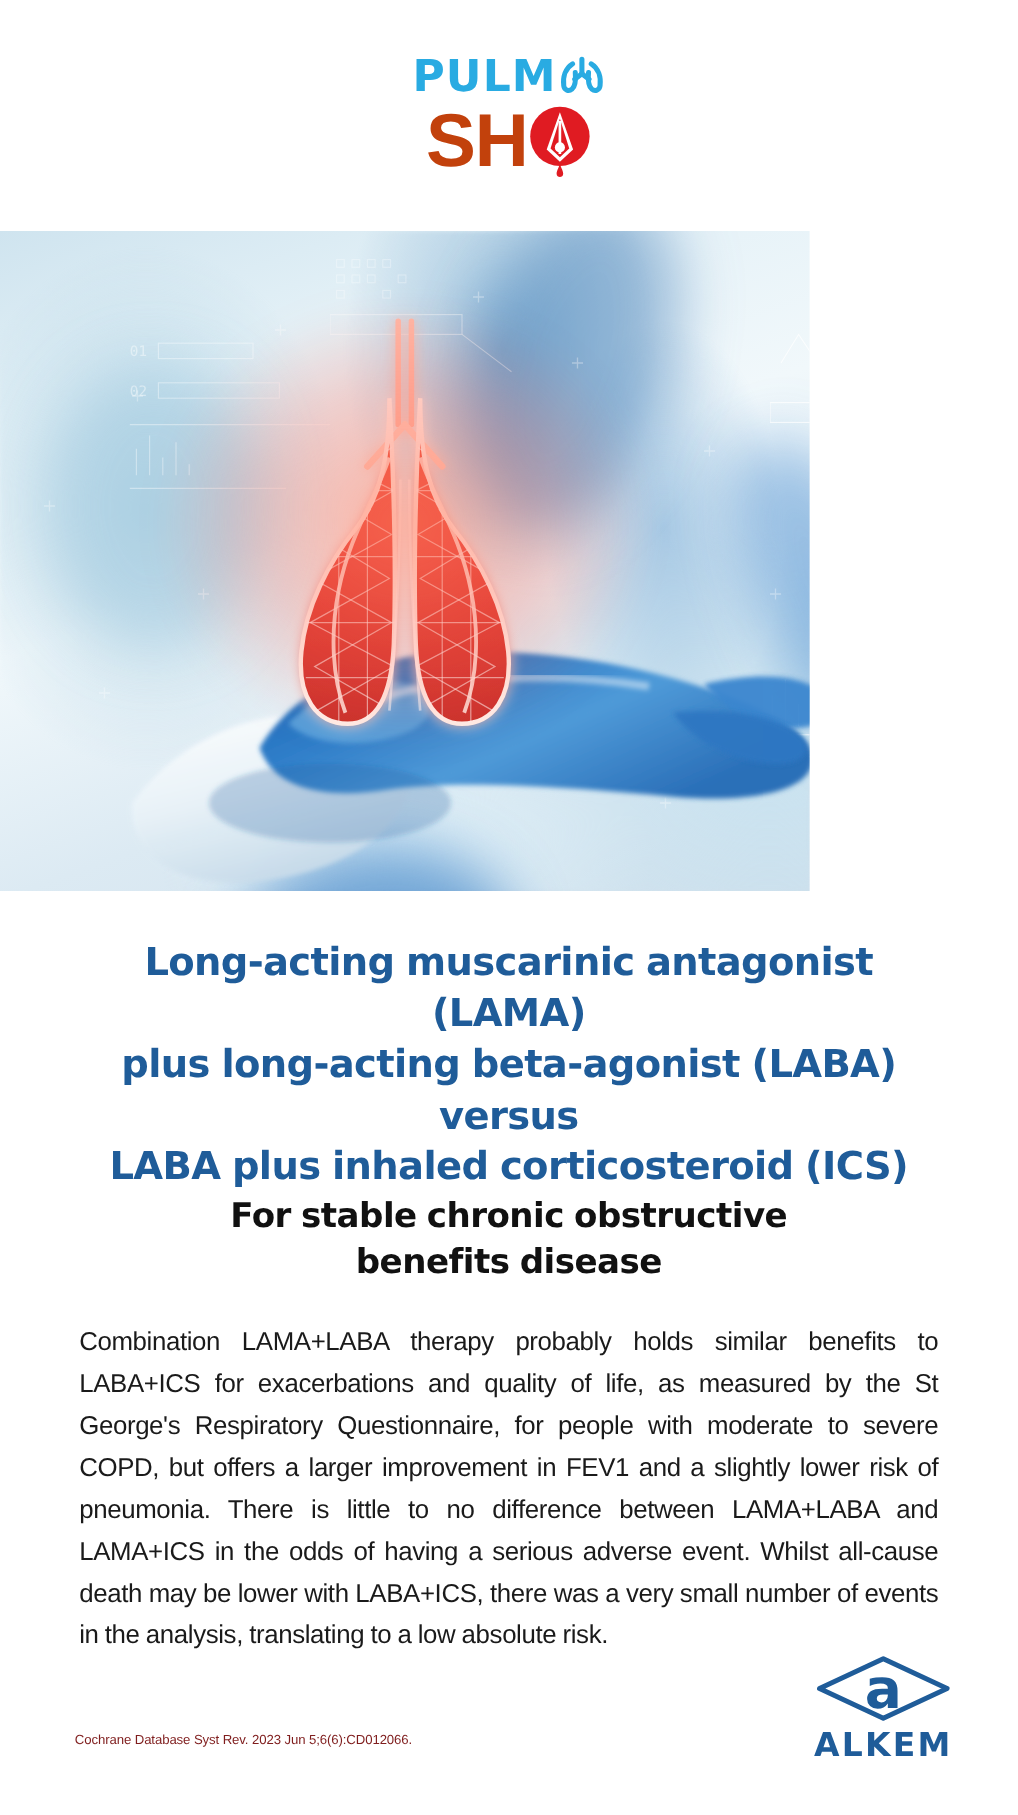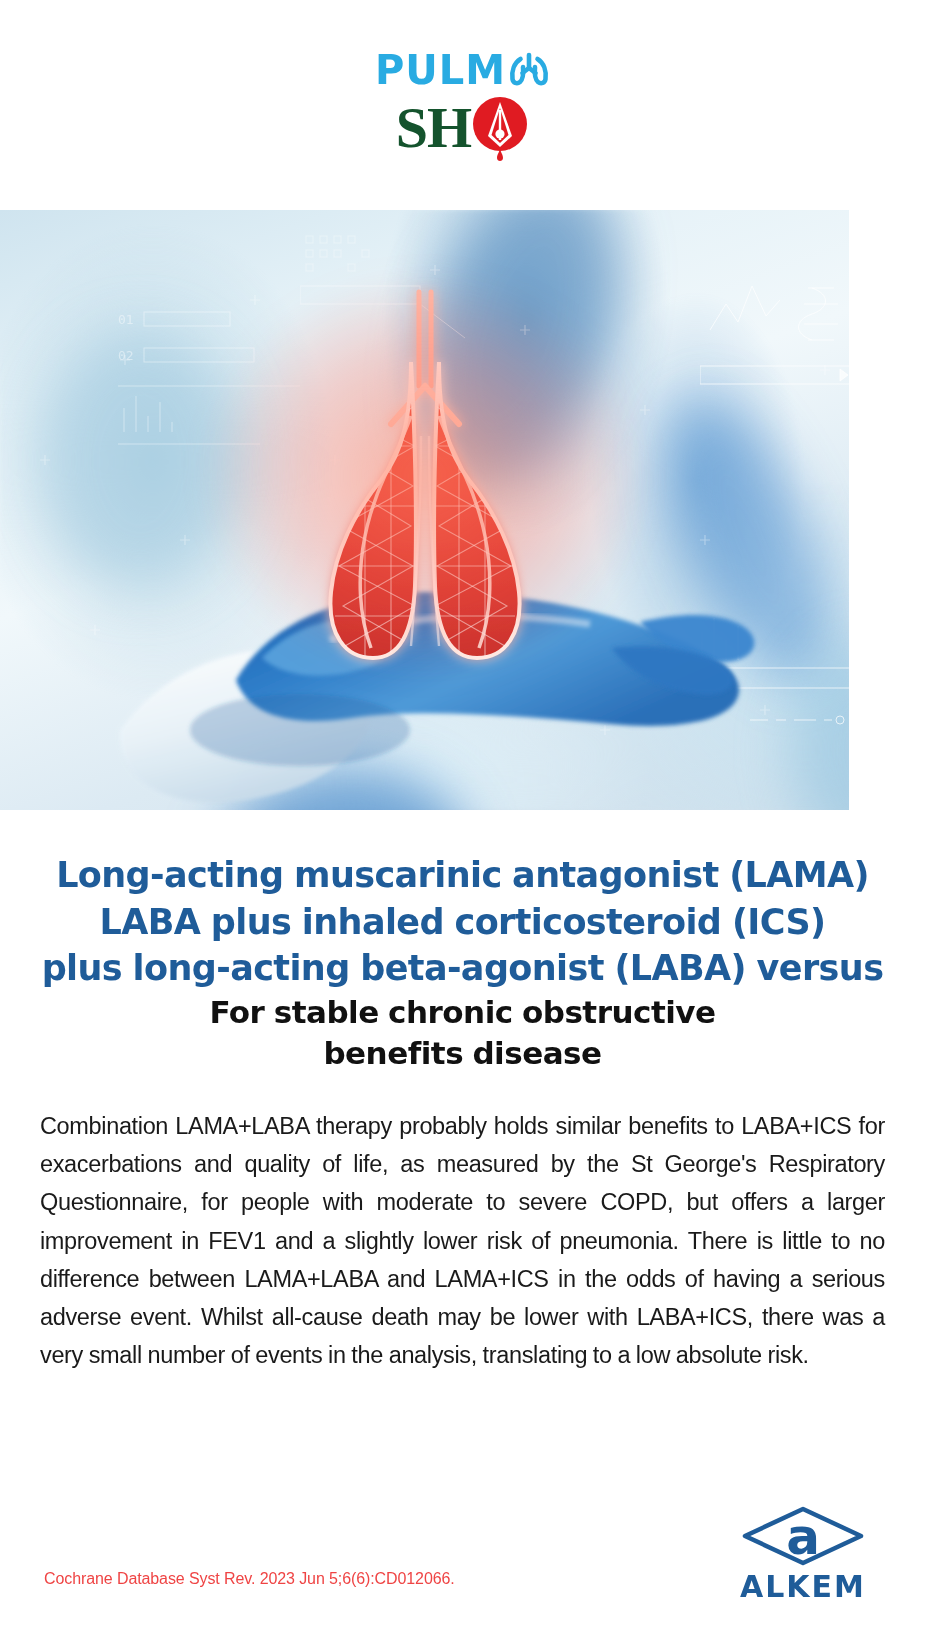--- a/index.html
+++ b/index.html
@@ -43,39 +43,39 @@
     margin-left: 2px;
     display: block;
   }
   .logo-bottom {
     display: flex;
     align-items: center;
     justify-content: center;
     line-height: 1;
   }
   .logo-shorts-a, .logo-shorts-b {
-    font-family: Liberation Serif, serif;
+    font-family: Liberation Sans, sans-serif;
     font-weight: bold;
-    font-size: 58px;
+    font-size: 68px;
     letter-spacing: -1px;
-    color: #14532d;
+    color: #c2410c;
   }
   .nib-wrap {
     position: relative;
     width: 58px;
     height: 68px;
     display: inline-block;
     vertical-align: middle;
   }
   .nib-wrap svg { position: absolute; top: 0; left: 0; }
 
   
   .hero {
     position: relative;
-    width: 849px;
+    width: 736px;
     height: 600px;
     overflow: hidden;
     background: linear-gradient(160deg, #cfe4ef 0%, #e4f1f7 22%, #f1f8fb 45%, #dceaf3 70%, #cfe0ec 100%);
   }
   .hero-bg-blur {
     position: absolute;
     inset: 0;
     background:
       radial-gradient(ellipse 260px 340px at 18% 42%, rgba(176,211,228,0.75), rgba(176,211,228,0) 70%),
       radial-gradient(ellipse 200px 300px at 62% 18%, rgba(92,150,196,0.55), rgba(92,150,196,0) 72%),
@@ -119,21 +119,21 @@
     transform: translate(-50%, -50%);
     width: 440px;
     height: 400px;
     border-radius: 50%;
     background: radial-gradient(ellipse at center, rgba(255,120,90,0.55) 0%, rgba(255,90,70,0.25) 42%, rgba(255,90,70,0) 72%);
     filter: blur(16px);
   }
 
   
   .content {
-    padding: 0 40px;
+    padding: 0 72px;
     box-sizing: border-box;
   }
   .title {
     color: #1F5C99;
     font-family: "DejaVu Sans", sans-serif;
     font-weight: bold;
     font-size: 35px;
     line-height: 1.33;
     text-align: center;
     letter-spacing: -0.6px;
@@ -164,25 +164,25 @@
   
   .footer {
     position: absolute;
     left: 0;
     bottom: 0;
     width: 925px;
     height: 210px;
   }
   .citation {
     position: absolute;
-    left: 44px;
+    left: 68px;
     bottom: 62px;
     font-family: "Liberation Sans", sans-serif;
-    font-size: 16px;
-    color: #ef4444;
+    font-size: 12px;
+    color: #7f1d1d;
     letter-spacing: -0.1px;
   }
   .alkem {
     position: absolute;
     right: 52px;
     bottom: 46px;
     width: 140px;
     text-align: center;
   }
   .alkem-word {
@@ -399,22 +399,22 @@
         <path d="M214 170 C214 240, 218 310, 224 380" stroke="rgba(255,255,255,0.55)" stroke-width="2.4" fill="none"></path>
       </g>
     </svg>
   </div>
 </div>
 
 <div class="content">
 
   <div class="title">
     <div>Long-acting muscarinic antagonist (LAMA)</div>
+    <div>plus long-acting beta-agonist (LABA) versus</div>
     <div>LABA plus inhaled corticosteroid (ICS)</div>
-    <div>plus long-acting beta-agonist (LABA) versus</div>
   </div>
 
   <div class="subtitle">
     <div>For stable chronic obstructive</div>
     <div>benefits disease</div>
   </div>
 
   <p class="body-text">Combination LAMA+LABA therapy probably holds similar benefits to LABA+ICS for exacerbations and quality of life, as measured by the St George's Respiratory Questionnaire, for people with moderate to severe COPD, but offers a larger improvement in FEV1 and a slightly lower risk of pneumonia. There is little to no difference between LAMA+LABA and LAMA+ICS in the odds of having a serious adverse event. Whilst all-cause death may be lower with LABA+ICS, there was a very small number of events in the analysis, translating to a low absolute risk.</p>
 
 </div>

